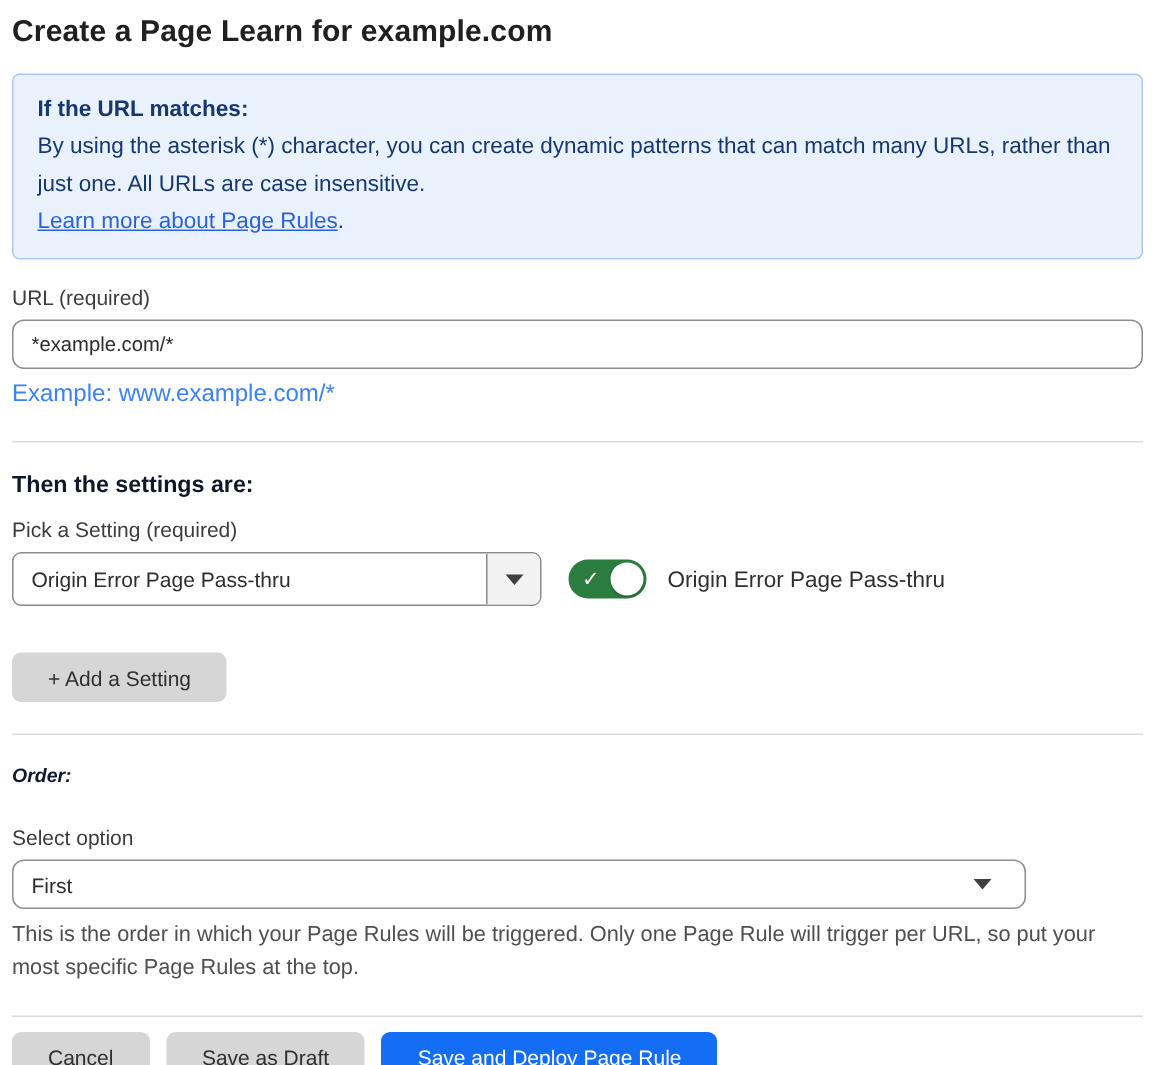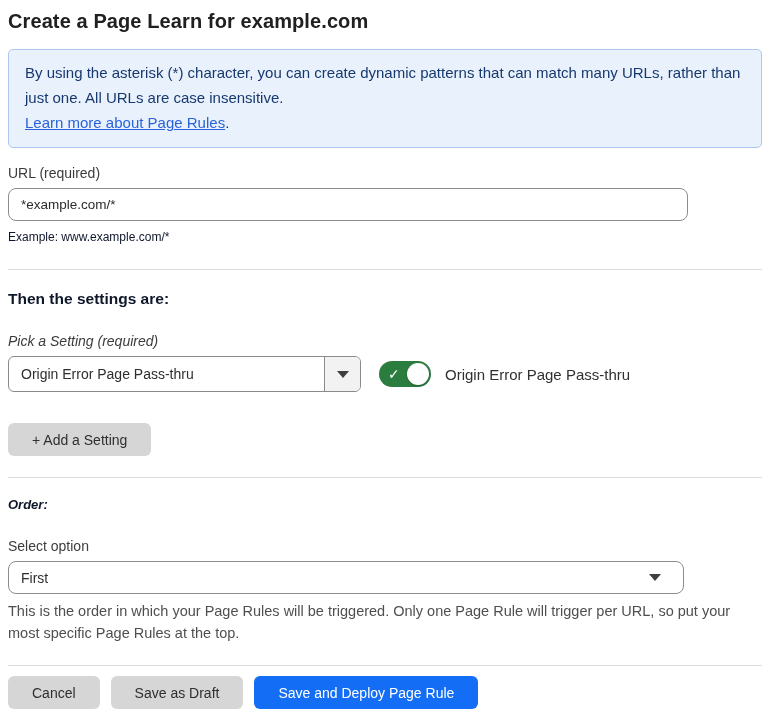--- a/index.html
+++ b/index.html
@@ -31,46 +31,46 @@
     color: #2b62d9; text-decoration: underline; cursor: pointer;
   }
 
   .field-label {
     font-size: 14px; color: #3c3c3c; display: block;
   }
   .url-label { margin-top: 17px; }
 
   .text-input {
     margin-top: 7px;
-    width: 680px; height: 33px;
+    width: 754px; height: 33px;
     border: 1px solid #8d8d8d;
     border-radius: 8px;
     padding: 0 12px;
     font-size: 13.5px;
     color: #2b2b2b;
     font-family: "Liberation Sans", "DejaVu Sans", sans-serif;
     background: #ffffff;
     outline: none;
     display: block;
   }
   .hint {
     margin-top: 6px;
-    font-size: 12px; color: #0f172a; line-height: 21px;
+    font-size: 16px; color: #3b82f6; line-height: 21px;
   }
 
   .divider {
     border: none; border-top: 1px solid #dcdcdc;
     margin-top: 21px;
   }
 
   .section-heading {
     font-size: 15.5px; font-weight: 700; color: #0f172a;
     margin-top: 20px;
   }
-  .picker-label { margin-top: 25px; font-style: italic; }
+  .picker-label { margin-top: 12px; }
 
   .setting-row {
     margin-top: 7px;
     display: flex; align-items: center;
   }
   .dropdown {
     width: 353px; height: 36px;
     border: 1px solid #8a8a8a;
     border-radius: 6px;
     display: flex; align-items: stretch;
@@ -164,20 +164,21 @@
   }
 </style>
 </head>
 <body>
 
 <div class="container">
 
   <h1 class="page-title">Create a Page Learn for example.com</h1>
 
   <div class="info-box">
+    <div class="info-heading">If the URL matches:</div>
     <div class="info-body">By using the asterisk (*) character, you can create dynamic patterns that can match many URLs, rather than just one. All URLs are case insensitive.</div>
     <div><span class="info-link">Learn more about Page Rules</span><span>.</span></div>
   </div>
 
   <label class="field-label url-label">URL (required)</label>
   <input class="text-input" type="text" value="*example.com/*" style="">
   <div class="hint">Example: www.example.com/*</div>
 
   <hr class="divider">
 

